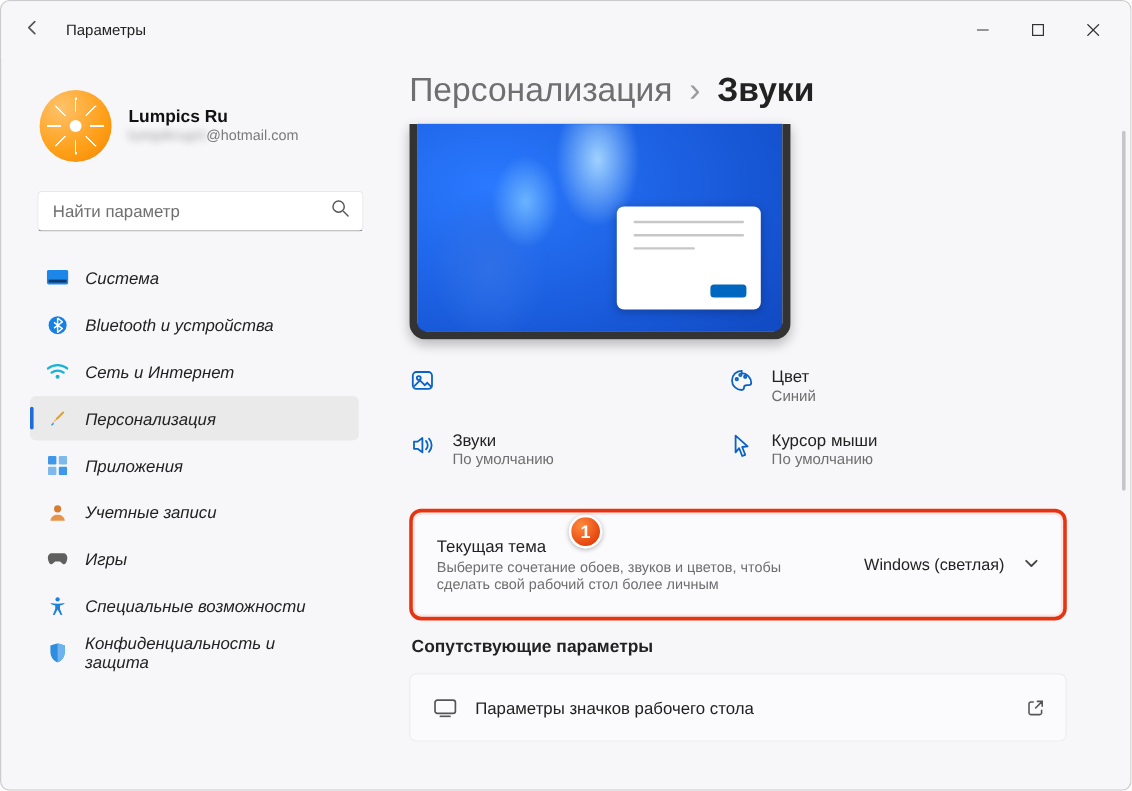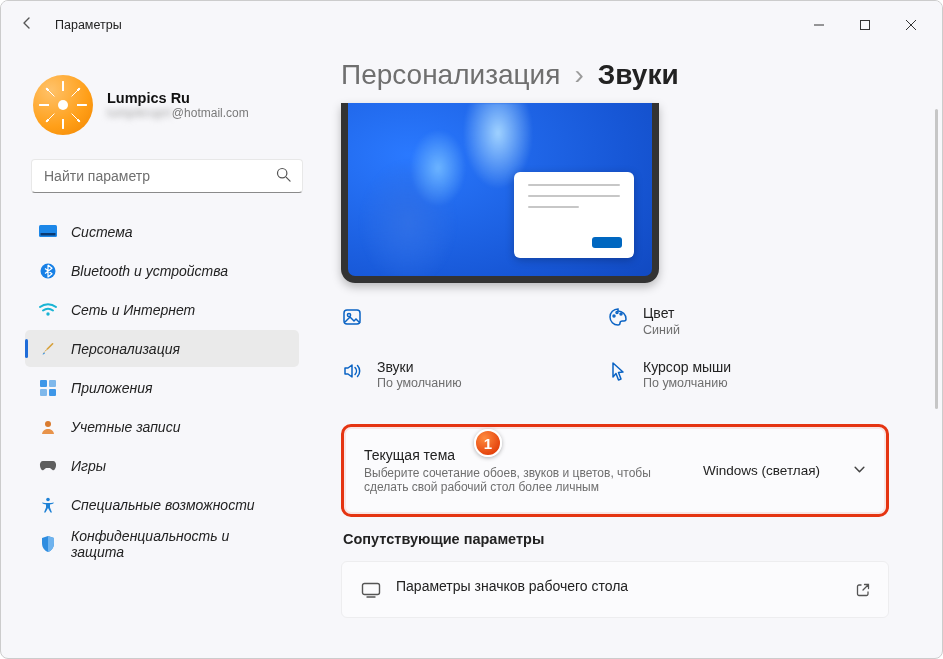--- a/index.html
+++ b/index.html
@@ -96,27 +96,27 @@
     display:grid; grid-template-columns: 246px 246px; column-gap:20px; row-gap:22px;
     margin-bottom:34px;
   }
   .tg-item { display:flex; gap:14px; align-items:flex-start; cursor:pointer; }
   .tg-ico { width:22px; height:22px; color:#0a63c4; display:flex; align-items:center; justify-content:center; flex-shrink:0; margin-top:1px;}
   .tg-label { font-size:14px; color:#222; line-height:1.25; }
   .tg-sub { font-size:12.5px; color:#6e6e6e; }
 
   .card {
     width:548px; background:#fbfbfd; border:1px solid #ededef; border-radius:6px;
-    padding:16px 18px; display:flex; gap:14px; margin-bottom:14px;
+    padding:16px 18px; display:flex; align-items:center; gap:14px; margin-bottom:14px;
     cursor:pointer;
   }
   .card.highlight { border:3px solid #e53411; border-radius:10px; box-shadow:0 0 0 2px rgba(229,52,17,.1) inset; padding:20px 20px;}
   .ct-title { font-size:14px; color:#222; }
   .ct-desc { font-size:12px; color:#6e6e6e; margin-top:3px; max-width:300px; }
-  .ct-right { margin-left:auto; display:flex; align-items:center; gap:33px; font-size:13.5px; color:#222; }
+  .ct-right { margin-left:auto; display:flex; align-items:center; gap:16px; font-size:13.5px; color:#222; }
   .chev { color:#444; }
 
   .section-label { font-size:14.5px; font-weight:600; color:#222; margin:12px 0 14px 2px; }
 
   .marker {
     position:absolute; width:28px; height:28px; border-radius:50%;
     background:radial-gradient(circle at 35% 30%, #ff8b3e, #e4420c 75%);
     border:2px solid #fff; box-shadow:0 1px 4px rgba(0,0,0,.3);
     color:#fff; font-weight:700; font-size:15px; display:flex; align-items:center; justify-content:center;
   }

